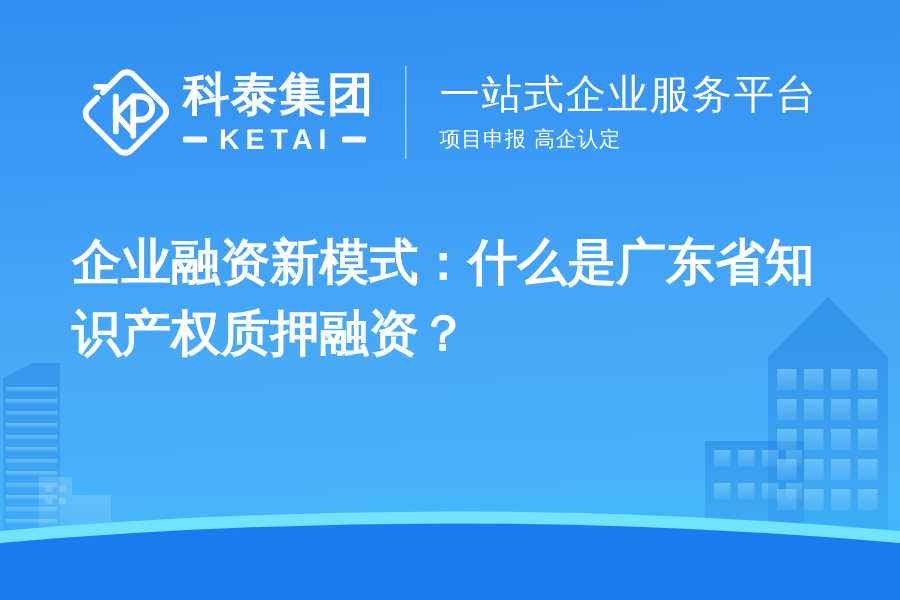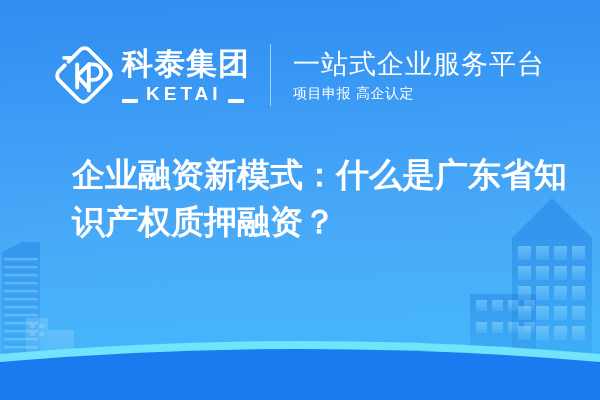--- a/index.html
+++ b/index.html
@@ -41,21 +41,21 @@
   .logo-cn{
     color:#ffffff;
     font-size:31px;
     font-weight:bold;
     letter-spacing:1px;
     line-height:1.08;
     white-space:nowrap;
     font-family:"DejaVu Sans","Liberation Sans",sans-serif;
   }
   .logo-en-row{
-    display:flex;align-items:flex-end;
+    display:flex;align-items:center;
     margin-top:3px;
     white-space:nowrap;
   }
   .logo-dash{
     display:inline-block;
     width:16px;height:4px;
     background:#ffffff;
     border-radius:1px;
   }
   .logo-en{
@@ -90,21 +90,21 @@
     line-height:1.2;
     margin-top:6px;
     letter-spacing:.5px;
     white-space:nowrap;
     font-family:"DejaVu Sans","Liberation Sans",sans-serif;
   }
 
   
   .title{
     position:absolute;
-    left:72px;top:152px;
+    left:48px;top:152px;
     width:512px;
     color:#ffffff;
     font-size:33px;
     font-weight:bold;
     line-height:1.42;
     letter-spacing:0px;
     font-family:"DejaVu Sans","Liberation Sans",sans-serif;
   }
 </style>
 </head>

